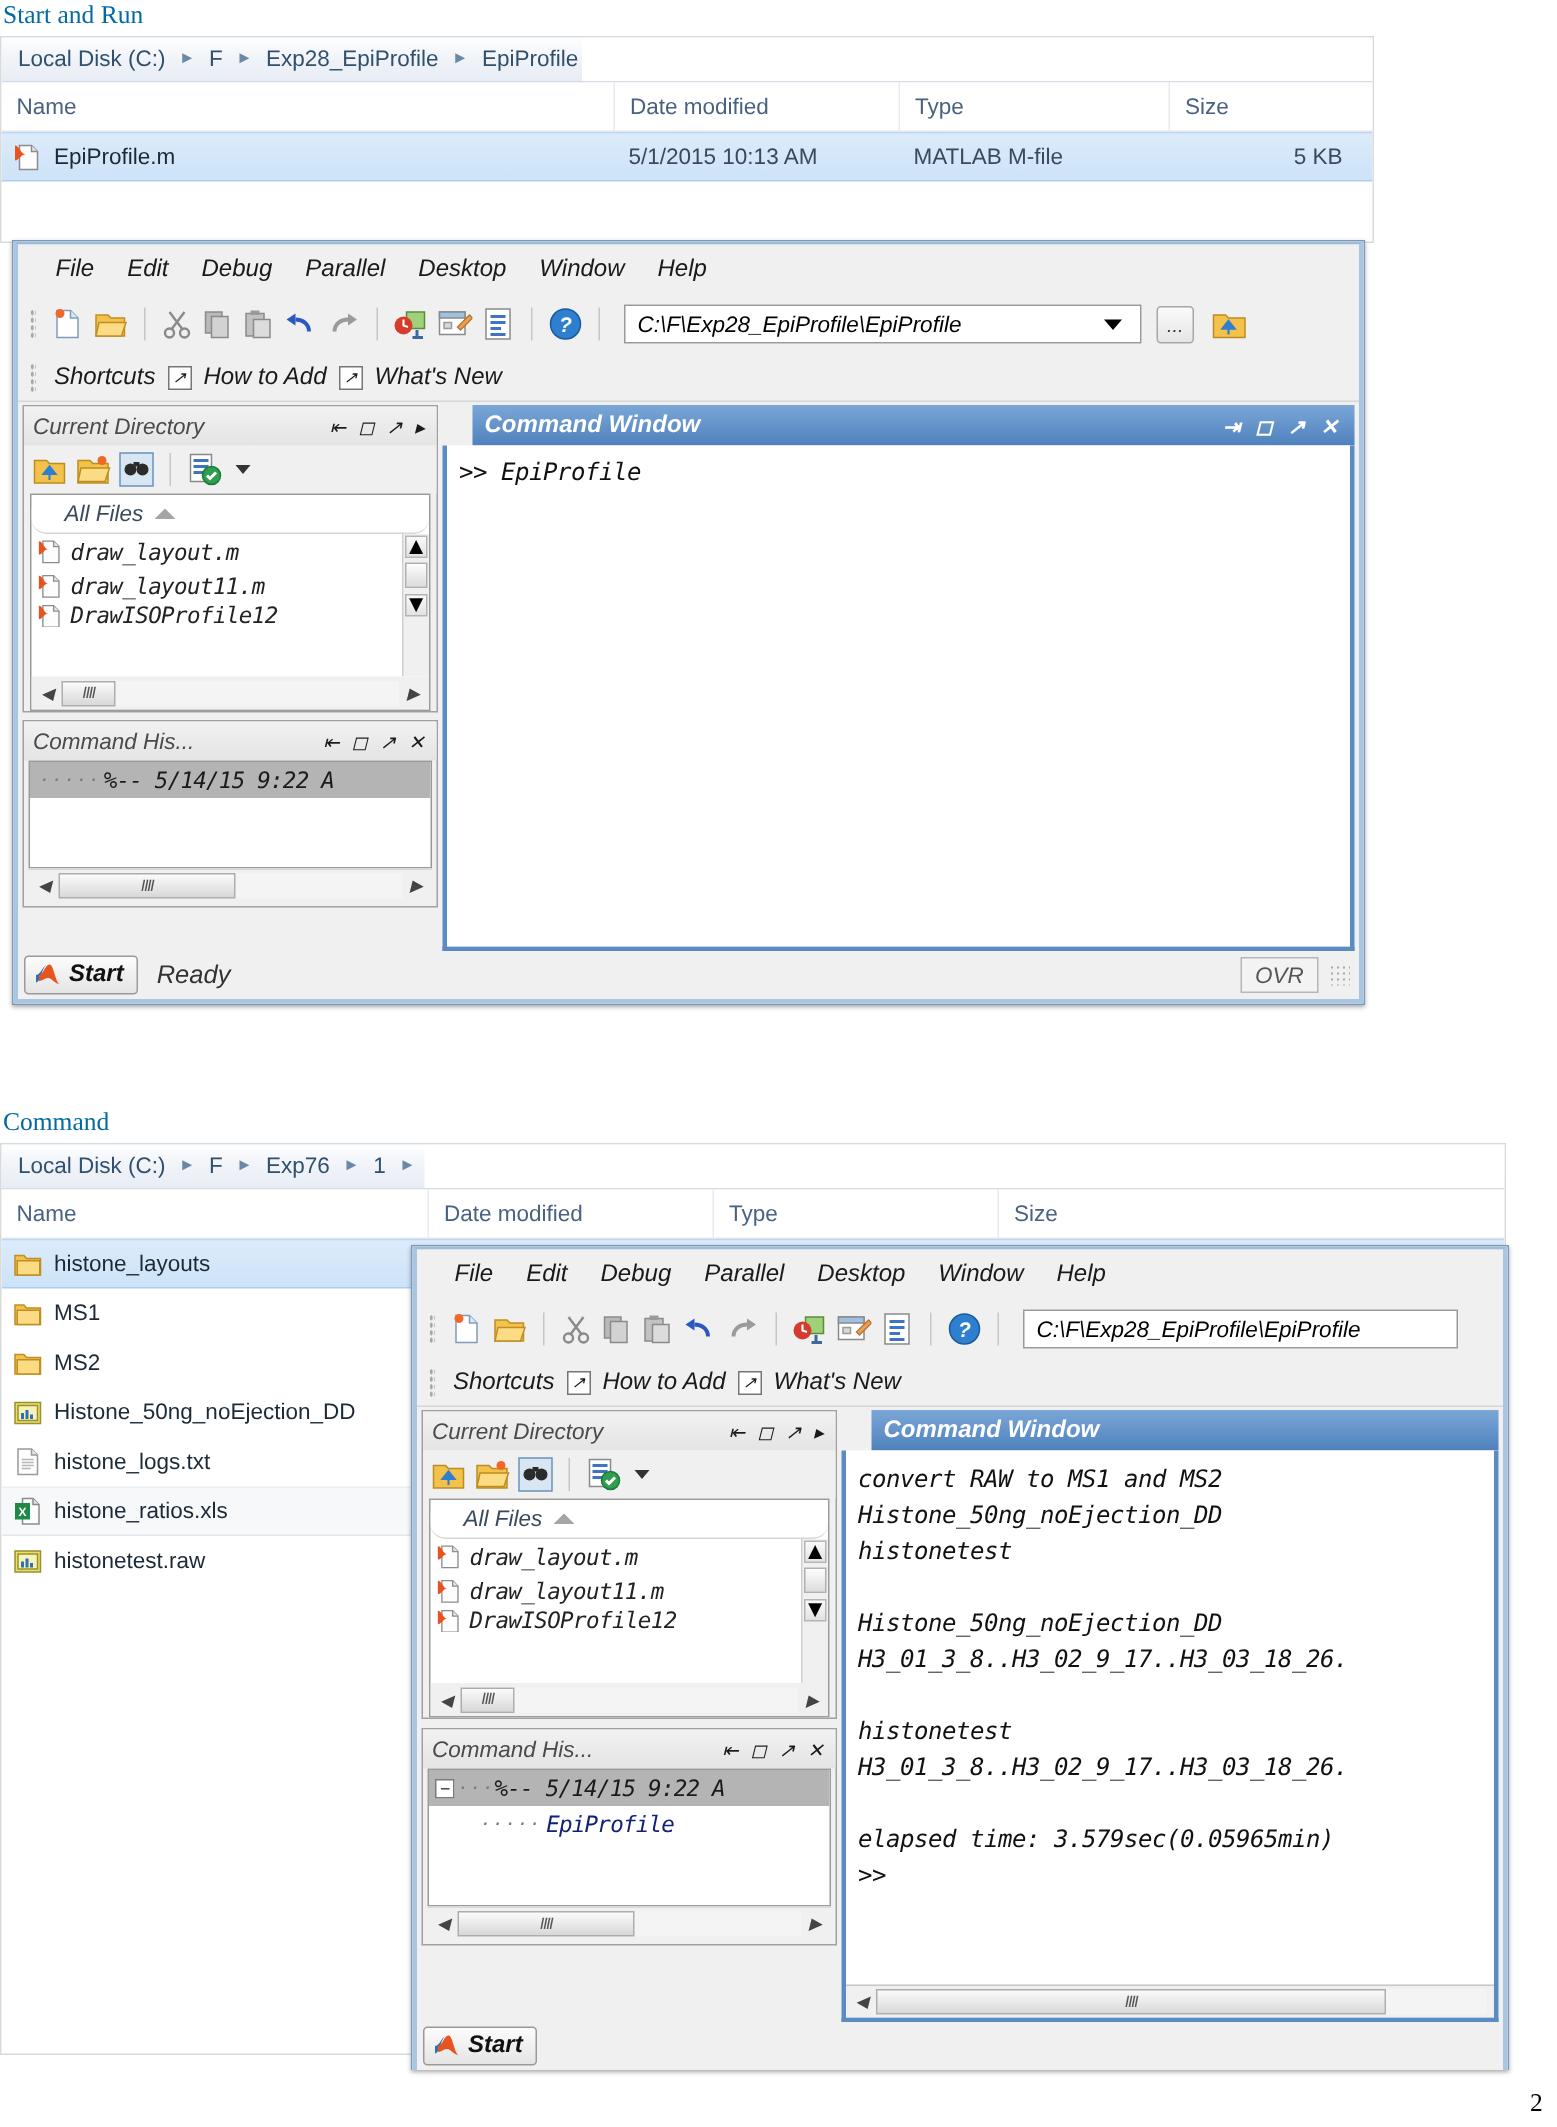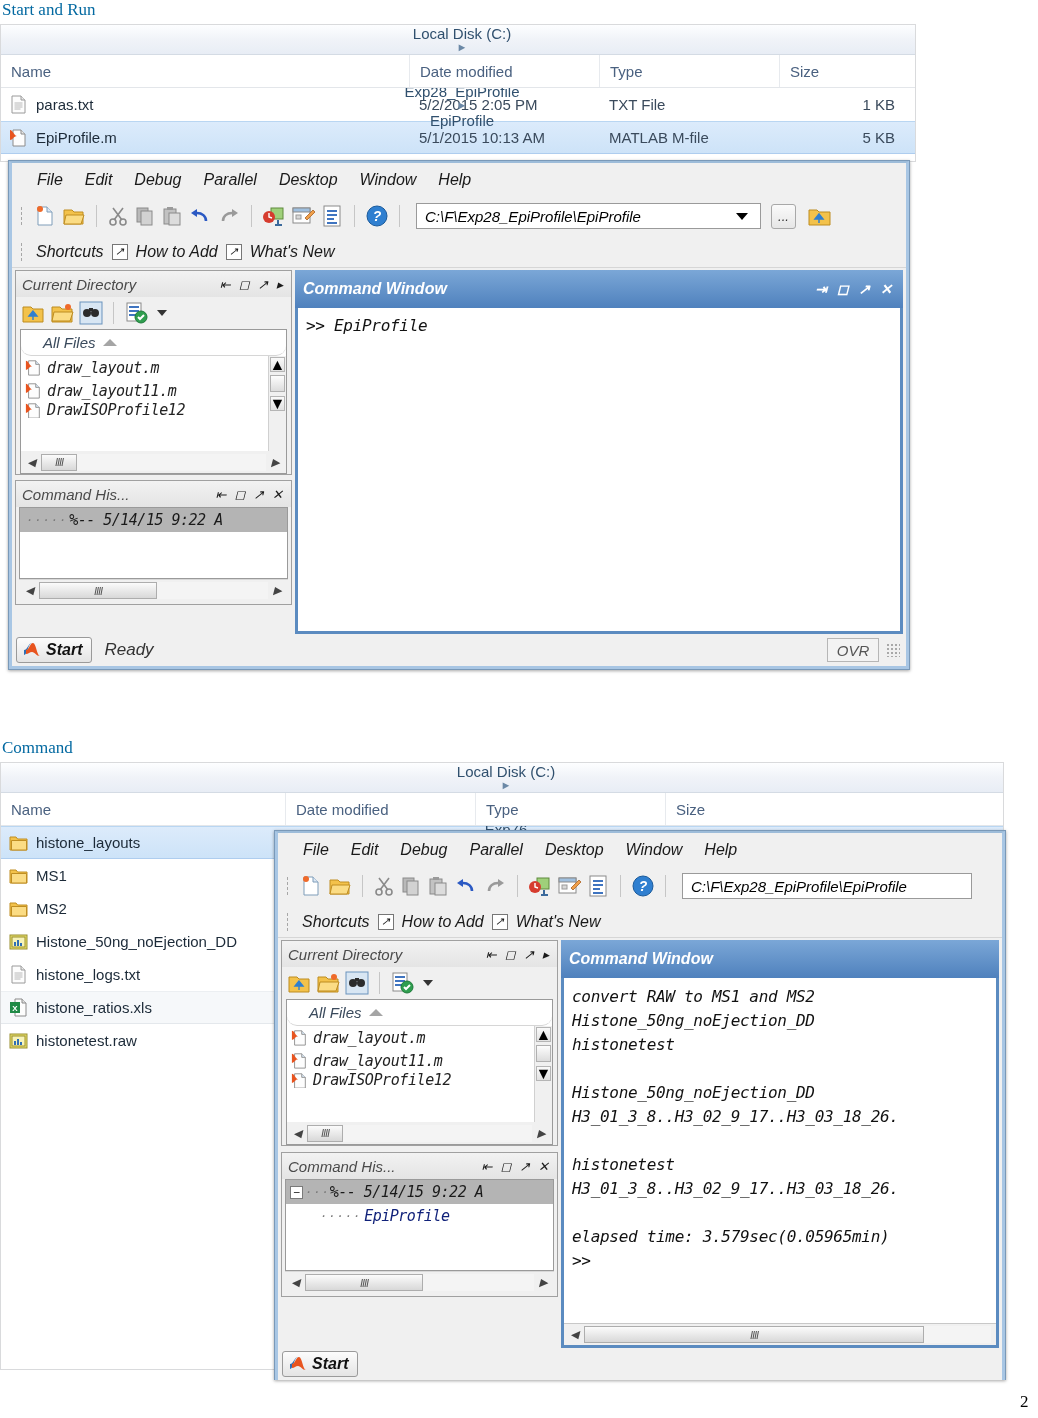--- a/index.html
+++ b/index.html
@@ -26,21 +26,20 @@
     box-sizing:border-box;
     overflow:hidden;
   }
   .addressbar{
     height:30px;
     background:linear-gradient(to bottom,#fdfeff 0%,#f0f3f8 50%,#e8edf5 100%);
     border-bottom:1px solid #d4dbe4;
     display:flex;align-items:center;
     padding-left:8px;
     box-sizing:border-box;
-    flex-direction:column;
   }
   .crumb{
     font-size:15px;color:#30506e;
     padding:0 3px;white-space:nowrap;
   }
   .crumb-sep{
     color:#6b88a6;font-size:11px;padding:0 6px;
     transform:translateY(-1px);
   }
   .addr-blank{
@@ -247,24 +246,24 @@
     box-sizing:border-box;flex:0 0 auto;
   }
   .dots{color:#7a7a7a;letter-spacing:1px;font-size:12px;}
   .ml-right{flex:1;display:flex;flex-direction:column;padding-left:3px;box-sizing:border-box;}
   .cmdwin{
     border:3px solid #5b8bc0;border-top:none;background:#fff;
     flex:1;display:flex;flex-direction:column;box-sizing:border-box;
     overflow:hidden;
   }
   .cmd-title{
-    height:38px;display:flex;align-items:center;
+    height:27px;display:flex;align-items:center;
     background:linear-gradient(to bottom,#7ba7d7,#4f81bd);
     color:#fff;font-size:16px;font-weight:bold;
-    padding:0 6px 0 8px;box-sizing:border-box;
+    padding:0 6px 0 8px;box-sizing:border-box;margin-left:20px;
   }
   .cmd-title .t{flex:1;}
   .cmd-title .ptbtn{color:#fff;font-size:14px;padding:0 5px;}
   .cmd-body{
     flex:1;background:#fff;padding:8px 0 0 8px;box-sizing:border-box;
     font-family:"DejaVu Sans Mono", monospace;
     font-size:16px;color:#111;letter-spacing:-0.3px;
     overflow:hidden;
   }
   .cmd-line{height:24px;white-space:nowrap;}
@@ -307,37 +306,20 @@
     <span class="crumb">EpiProfile</span>
     <span class="addr-blank"></span>
   </div>
   <div class="col-head">
     <div class="cell" style="width:408px">Name</div>
     <div class="cell" style="width:190px;position:relative">Date modified</div>
     <div class="cell" style="width:180px">Type</div>
     <div class="cell" style="width:130px">Size</div>
   </div>
 
-  <div class="frow">
-    <div class="fname" style="width:408px">
-      <span class="ico">
-        <svg width="19" height="19" viewBox="0 0 19 19">
-            <path d="M3 1h9l4 4v13H3z" fill="#fdfdfd" stroke="#9a9a9a"></path>
-            <path d="M12 1v4h4" fill="#e8e8e8" stroke="#9a9a9a"></path>
-            <g stroke="#b8b8b8">
-              <path d="M5.5 8h8M5.5 10h8M5.5 12h8M5.5 14h6"></path>
-            </g>
-          </svg>
-      </span>
-      <span class="lbl">paras.txt</span>
-    </div>
-    <div class="fcell" style="width:190px">5/2/2015 2:05 PM</div>
-    <div class="fcell" style="width:180px">TXT File</div>
-    <div class="fcell right" style="width:130px">1 KB</div>
-  </div>
 
   <div class="frow selected">
     <div class="fname" style="width:408px">
       <span class="ico">
         <svg width="19" height="19" viewBox="0 0 19 19">
             <path d="M4 2h8l4 4v12H4z" fill="#fdfdfd" stroke="#8c8c8c"></path>
             <path d="M12 2v4h4" fill="#e8e8e8" stroke="#8c8c8c"></path>
             <path d="M1 2c3 0 4 6 7 6-3.5 0-4 4-7 4z" fill="#e8541f"></path>
           </svg>
       </span>

